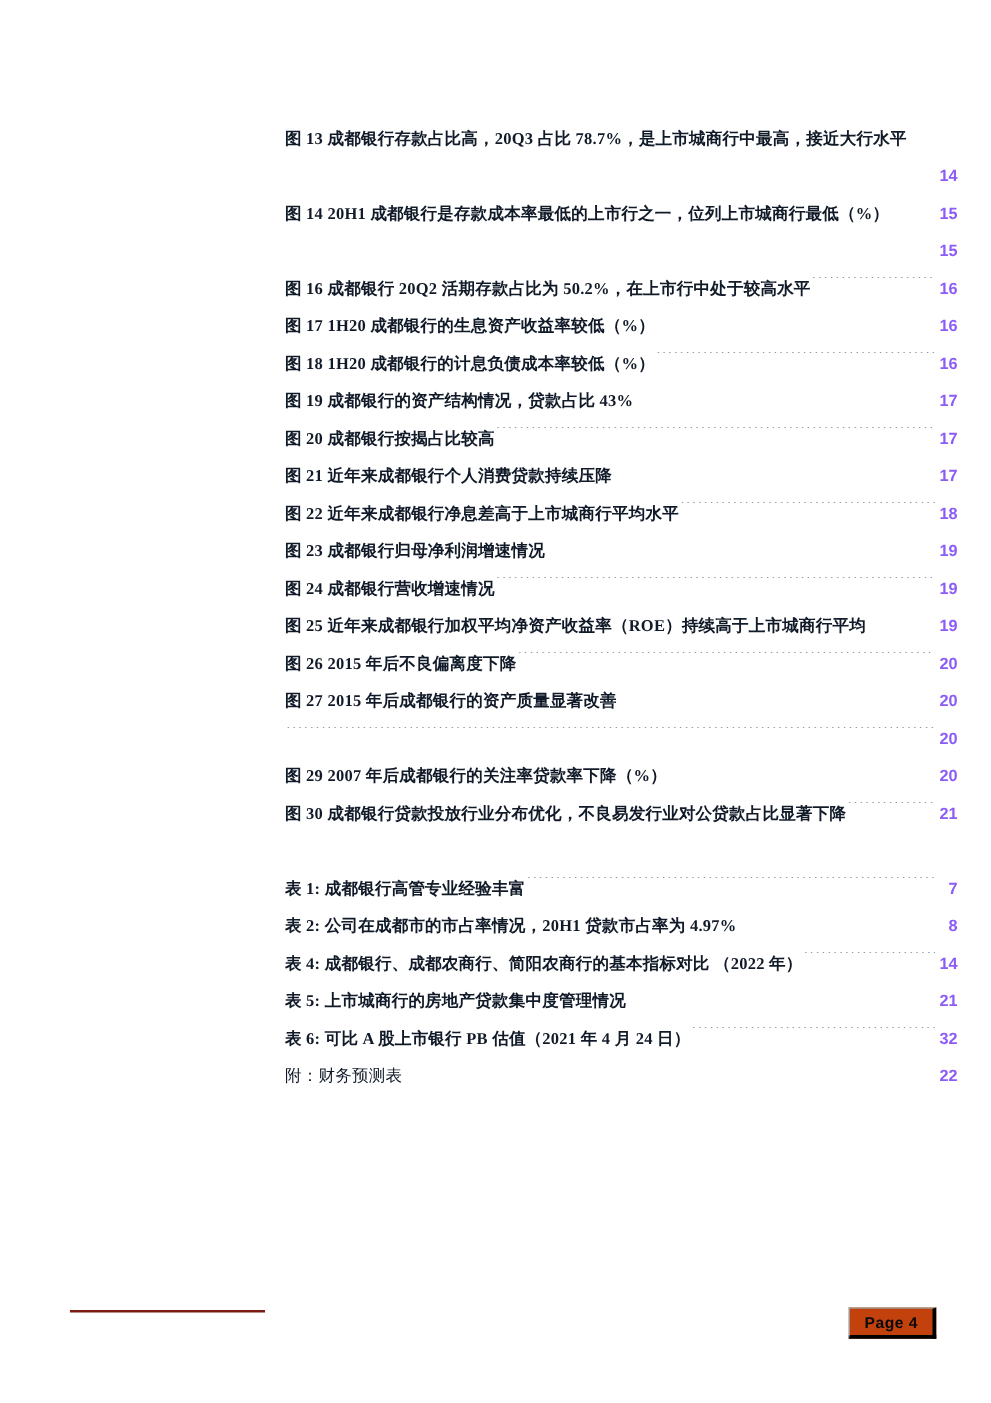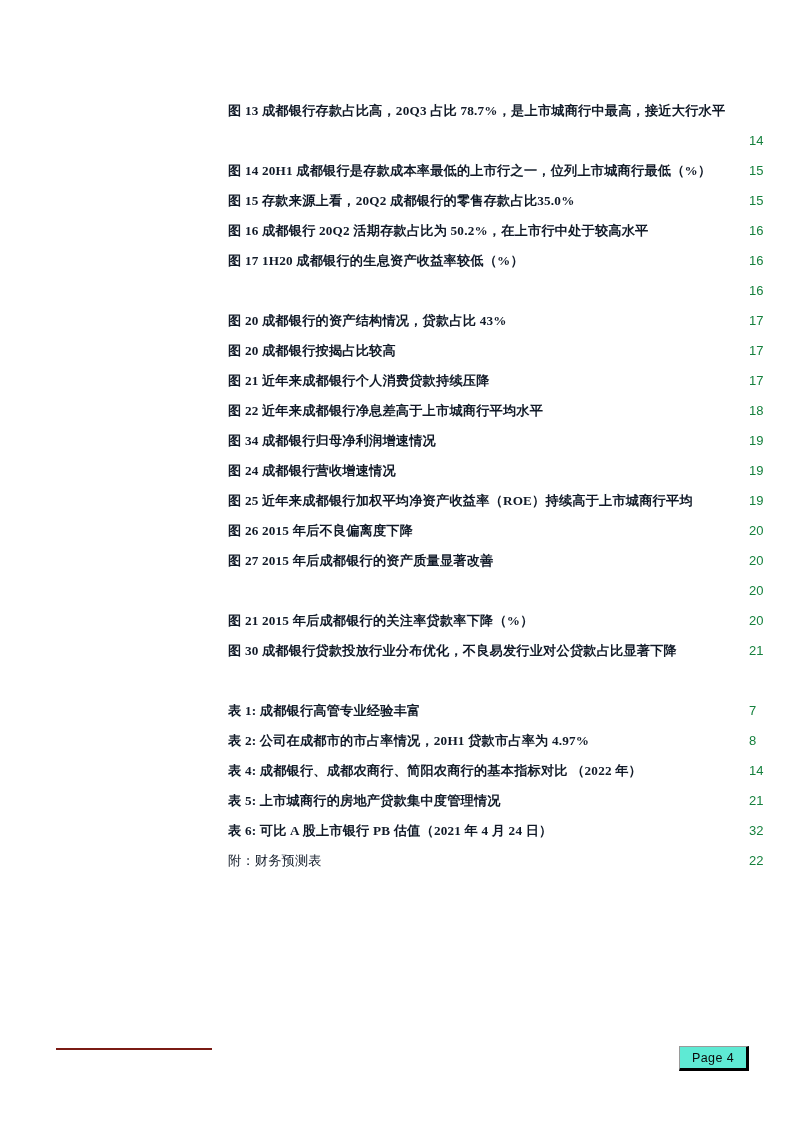--- a/index.html
+++ b/index.html
@@ -66,24 +66,25 @@
     left: 0;
     bottom: 2px;
     white-space: nowrap;
   }
   .toc-entry.no-leader .leader::before { content: ""; }
   .toc-entry.no-leader .leader { min-width: 10px; }
 
   .toc-entry .pageno {
     flex: 0 0 auto;
     font-family: "Liberation Sans", sans-serif;
-    font-weight: 400;
+    font-weight: 700;
     font-size: 13px;
+    text-align: right;
     min-width: 17px;
-    color: #15803d;
+    color: #8b5cf6;
   }
 
   
   .toc-entry.wrap {
     display: block;
     line-height: 30px;
   }
   .toc-entry.wrap .label { display: block; }
   .toc-entry.wrap .tail {
     display: flex;
@@ -104,31 +105,31 @@
     height: 2px;
     background: #7a1b14;
   }
 
   .page-badge {
     position: absolute;
     left: 679px;
     top: 1046px;
     width: 70px;
     height: 25px;
-    background: #5eead4;
+    background: #c2410c;
     border-top: 1px solid #9a9a9a;
     border-left: 1px solid #9a9a9a;
     border-right: 3px solid #000000;
     border-bottom: 3px solid #000000;
     box-sizing: border-box;
     display: flex;
     align-items: center;
     justify-content: center;
     font-family: "Liberation Sans", sans-serif;
-    font-weight: 400;
+    font-weight: 700;
     font-size: 12.5px;
     color: #0a0a0a;
     letter-spacing: 0.4px;
   }
 </style>
 </head>
 <body>
 
 <div class="page">
 
@@ -140,60 +141,60 @@
             <span class="leader"></span>
             <span class="pageno">14</span>
           </span>
         </div>
         <div class="toc-entry no-leader">
           <span class="label">图 14 20H1 成都银行是存款成本率最低的上市行之一，位列上市城商行最低（%）</span>
           <span class="leader"></span>
           <span class="pageno">15</span>
         </div>
         <div class="toc-entry">
-          <span class="label">图 15 存款来源上看，20Q2 成都银行的零售存款占比35.0%</span>
           <span class="leader"></span>
           <span class="pageno">15</span>
         </div>
         <div class="toc-entry">
           <span class="label">图 16 成都银行 20Q2 活期存款占比为 50.2%，在上市行中处于较高水平</span>
           <span class="leader"></span>
           <span class="pageno">16</span>
         </div>
         <div class="toc-entry">
           <span class="label">图 17 1H20 成都银行的生息资产收益率较低（%）</span>
           <span class="leader"></span>
           <span class="pageno">16</span>
         </div>
         <div class="toc-entry">
+          <span class="label">图 18 1H20 成都银行的计息负债成本率较低（%）</span>
           <span class="leader"></span>
           <span class="pageno">16</span>
         </div>
         <div class="toc-entry">
-          <span class="label">图 20 成都银行的资产结构情况，贷款占比 43%</span>
+          <span class="label">图 19 成都银行的资产结构情况，贷款占比 43%</span>
           <span class="leader"></span>
           <span class="pageno">17</span>
         </div>
         <div class="toc-entry">
           <span class="label">图 20 成都银行按揭占比较高</span>
           <span class="leader"></span>
           <span class="pageno">17</span>
         </div>
         <div class="toc-entry">
           <span class="label">图 21 近年来成都银行个人消费贷款持续压降</span>
           <span class="leader"></span>
           <span class="pageno">17</span>
         </div>
         <div class="toc-entry">
           <span class="label">图 22 近年来成都银行净息差高于上市城商行平均水平</span>
           <span class="leader"></span>
           <span class="pageno">18</span>
         </div>
         <div class="toc-entry">
-          <span class="label">图 34 成都银行归母净利润增速情况</span>
+          <span class="label">图 23 成都银行归母净利润增速情况</span>
           <span class="leader"></span>
           <span class="pageno">19</span>
         </div>
         <div class="toc-entry">
           <span class="label">图 24 成都银行营收增速情况</span>
           <span class="leader"></span>
           <span class="pageno">19</span>
         </div>
         <div class="toc-entry">
           <span class="label">图 25 近年来成都银行加权平均净资产收益率（ROE）持续高于上市城商行平均</span>
@@ -208,21 +209,21 @@
         <div class="toc-entry">
           <span class="label">图 27 2015 年后成都银行的资产质量显著改善</span>
           <span class="leader"></span>
           <span class="pageno">20</span>
         </div>
         <div class="toc-entry">
           <span class="leader"></span>
           <span class="pageno">20</span>
         </div>
         <div class="toc-entry">
-          <span class="label">图 21 2015 年后成都银行的关注率贷款率下降（%）</span>
+          <span class="label">图 29 2007 年后成都银行的关注率贷款率下降（%）</span>
           <span class="leader"></span>
           <span class="pageno">20</span>
         </div>
         <div class="toc-entry">
           <span class="label">图 30 成都银行贷款投放行业分布优化，不良易发行业对公贷款占比显著下降</span>
           <span class="leader"></span>
           <span class="pageno">21</span>
         </div>
       </div>
     <div class="gap-row"></div>

